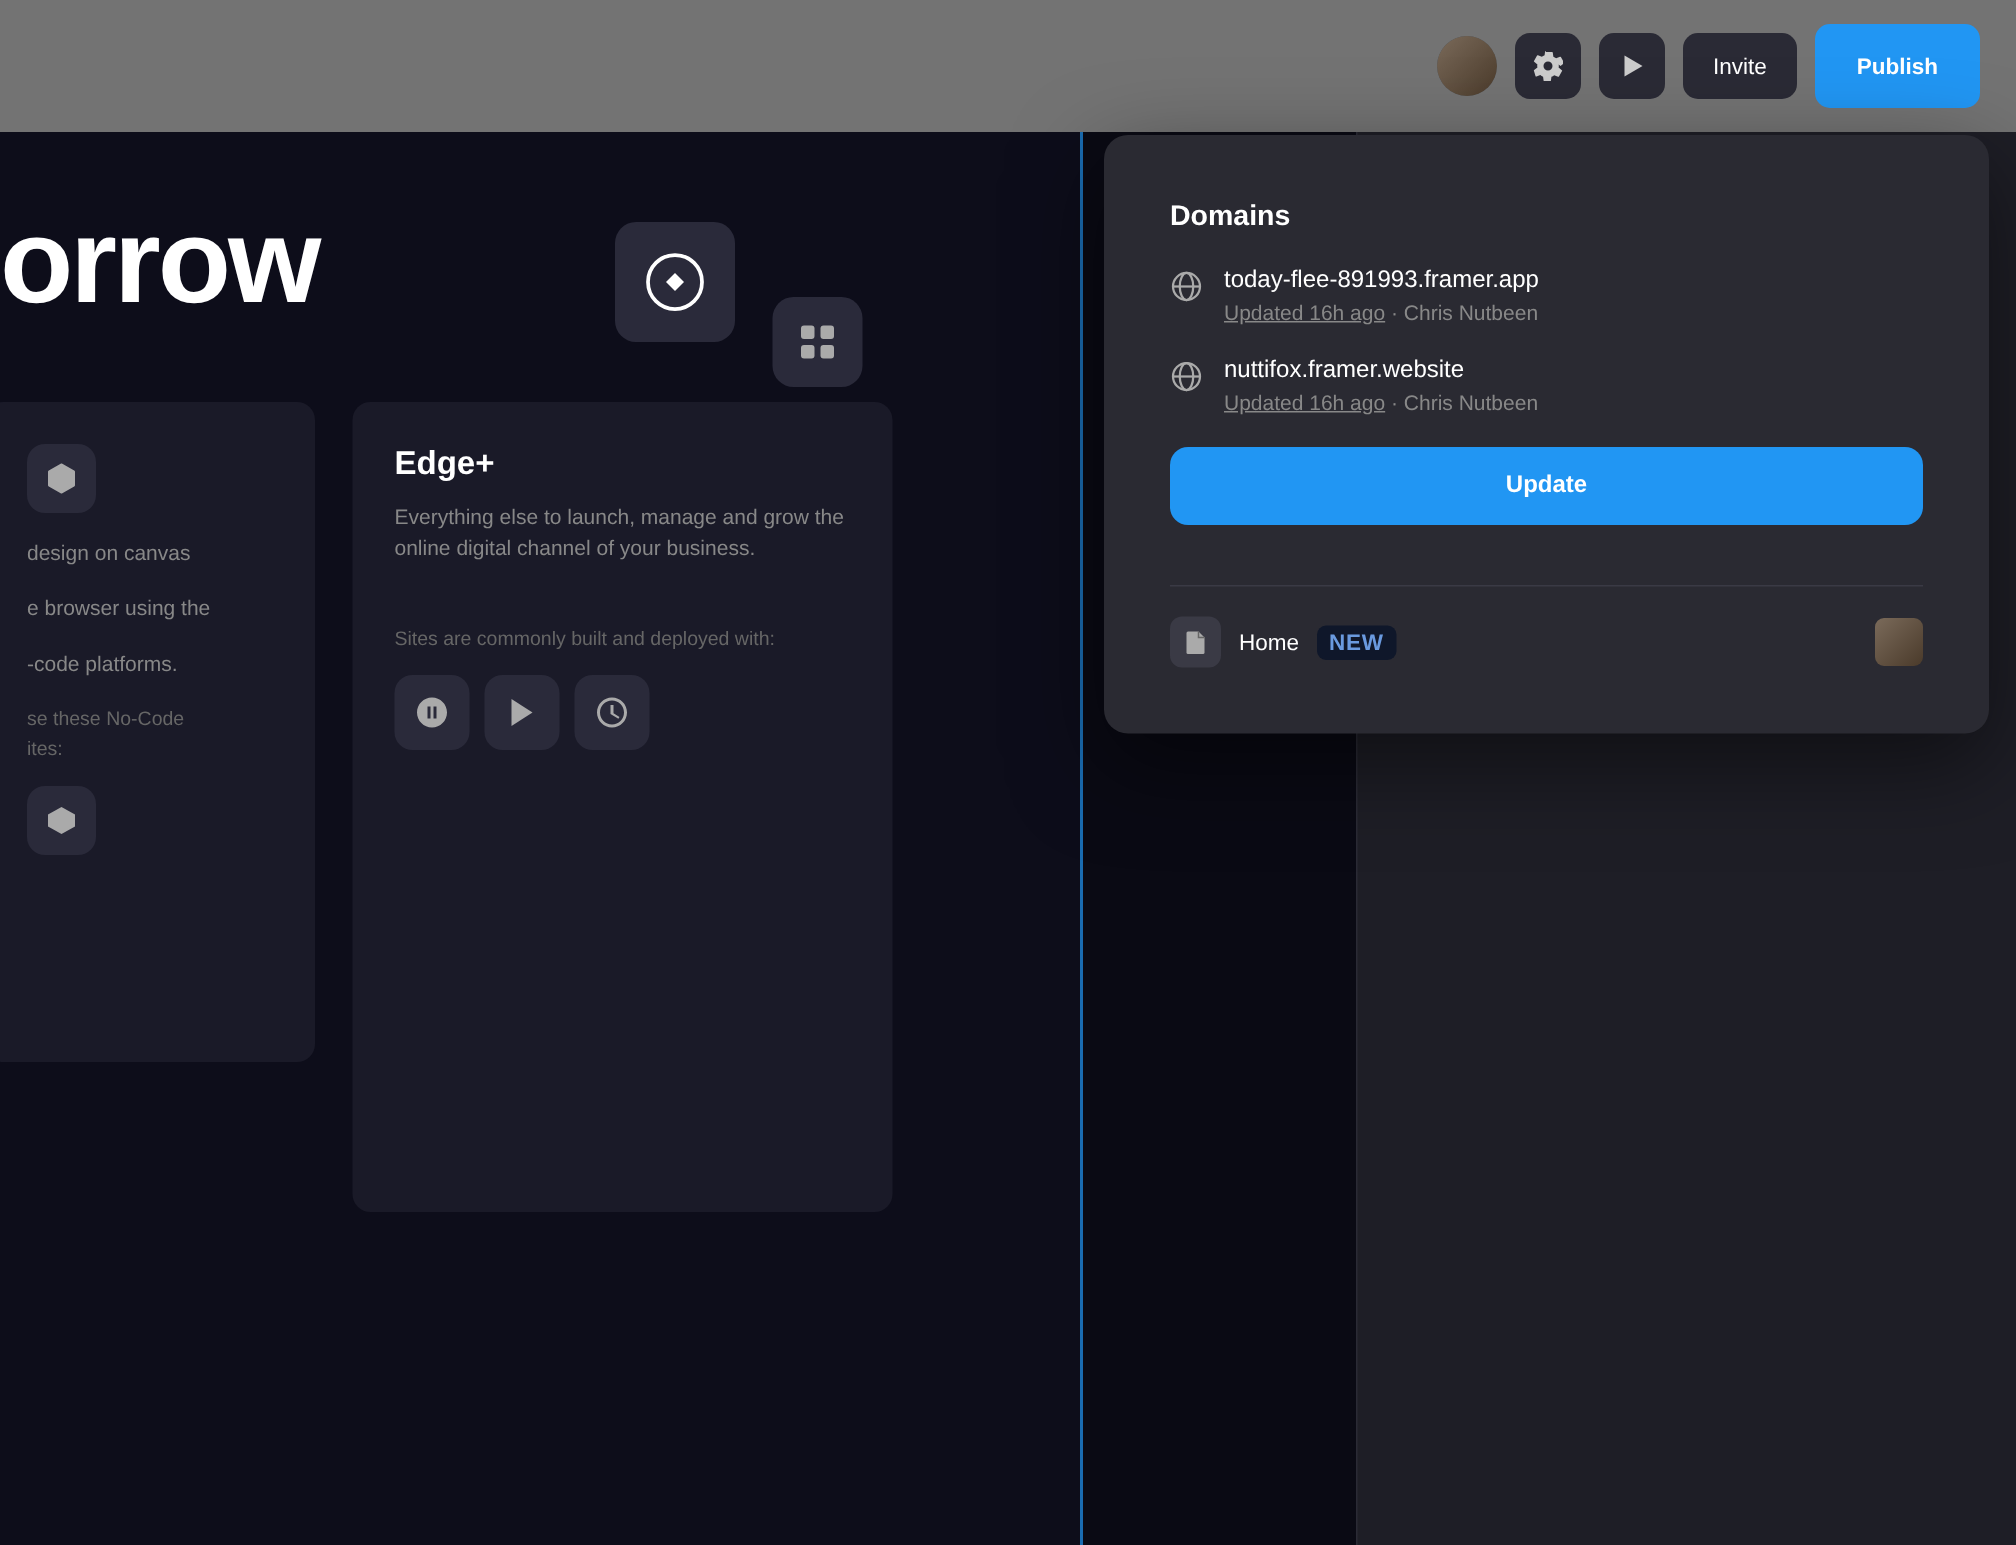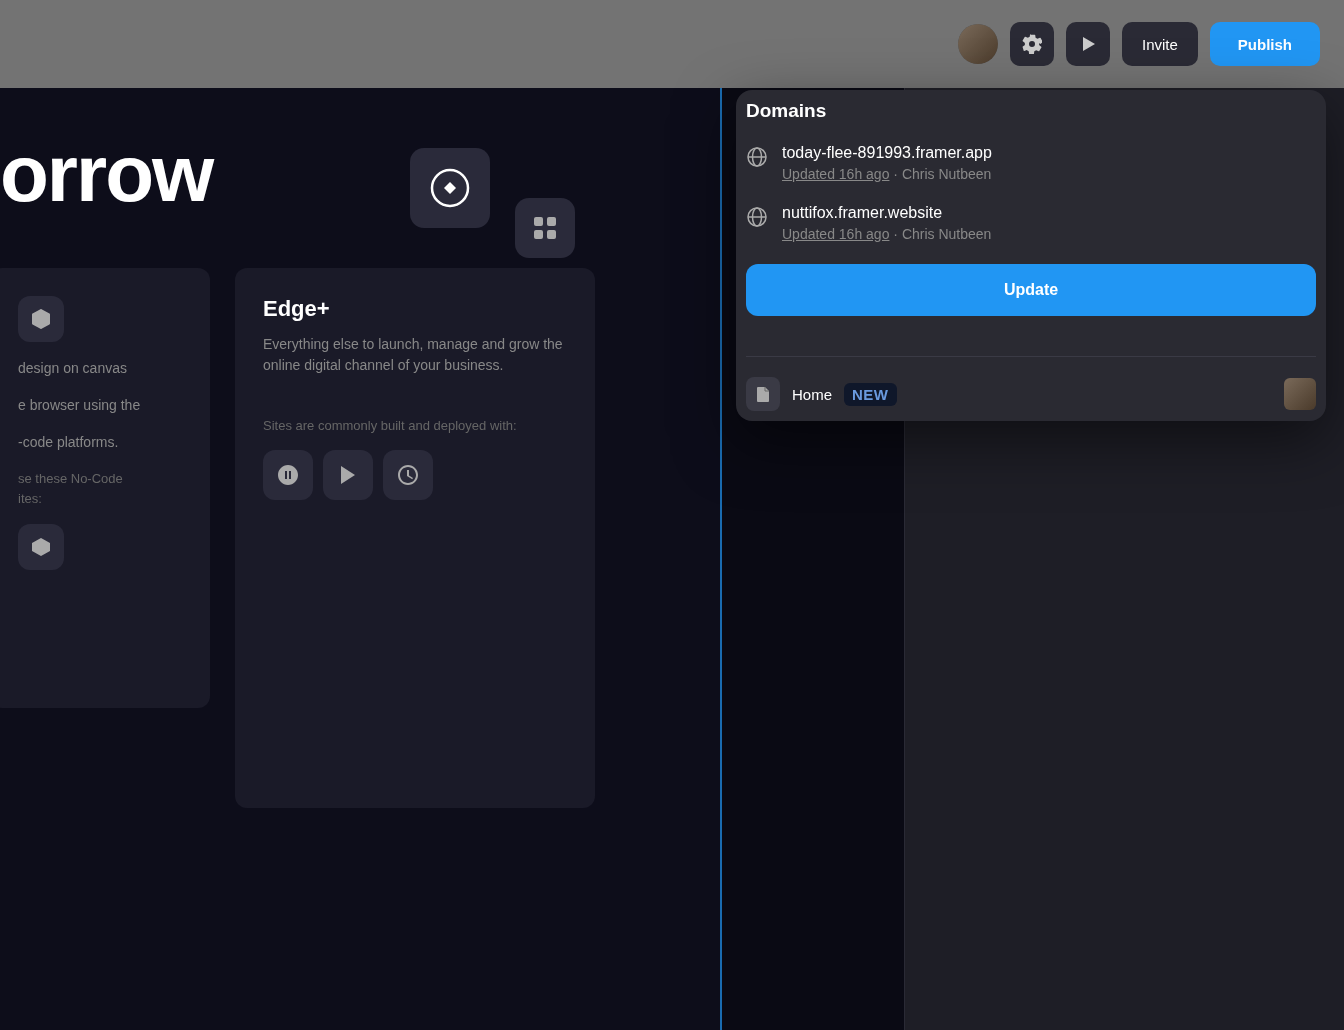--- a/index.html
+++ b/index.html
@@ -62,21 +62,21 @@
       padding: 0 20px;
       background: #2a2a35;
       border: none;
       border-radius: 10px;
       color: #fff;
       font-size: 15px;
       font-weight: 500;
       cursor: pointer;
     }
     .publish-btn {
-      height: 44px;
+      height: 56px;
       padding: 0 28px;
       background: #2196f3;
       border: none;
       border-radius: 10px;
       color: #fff;
       font-size: 15px;
       font-weight: 600;
       cursor: pointer;
     }
 
@@ -178,21 +178,21 @@
     }
 
     
     .publish-dropdown {
       position: absolute;
       top: 90px;
       right: 18px;
       width: 590px;
       background: #2a2a32;
       border-radius: 16px;
-      padding: 10px;
+      padding: 44px;
       z-index: 100;
       box-shadow: 0 20px 60px rgba(0,0,0,0.5);
     }
     .dropdown-title {
       font-size: 19px;
       font-weight: 700;
       color: #fff;
       margin-bottom: 22px;
     }
     .domain-item {

